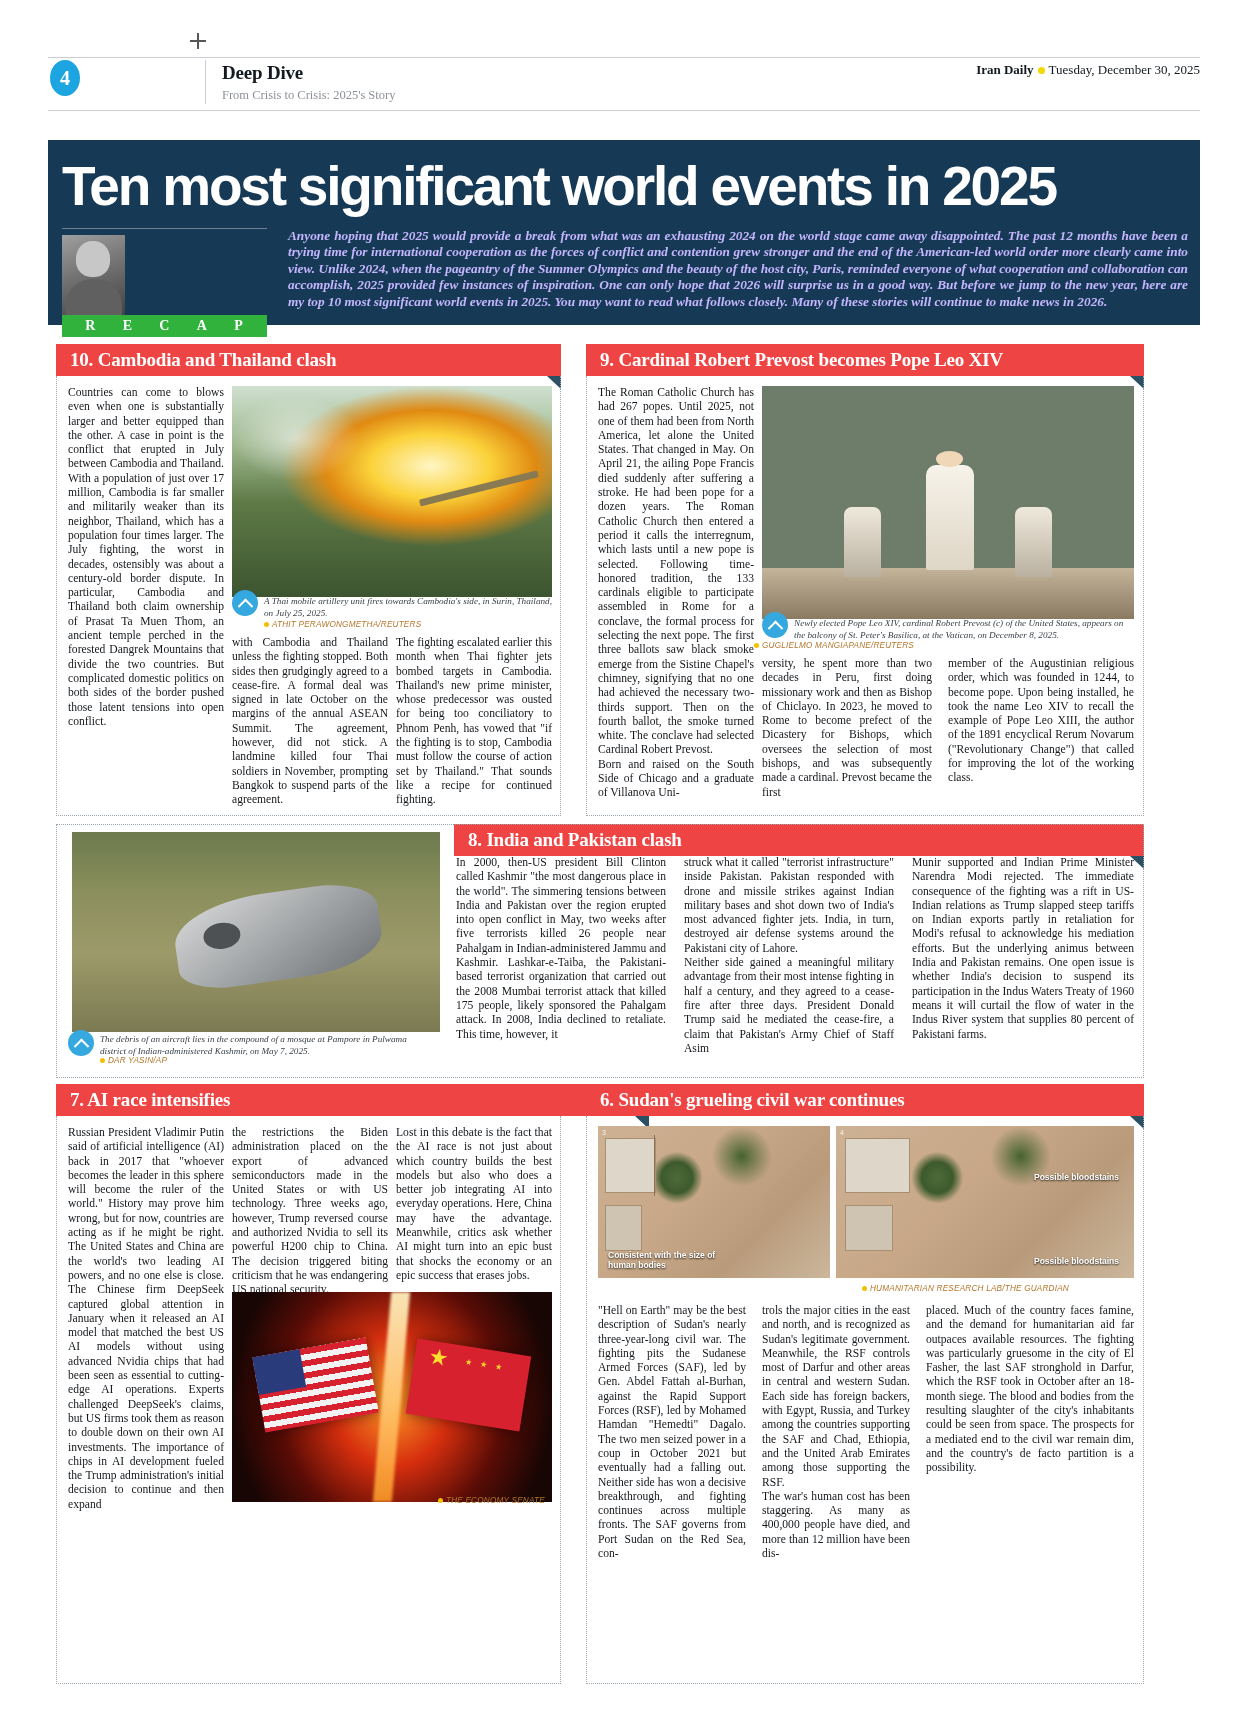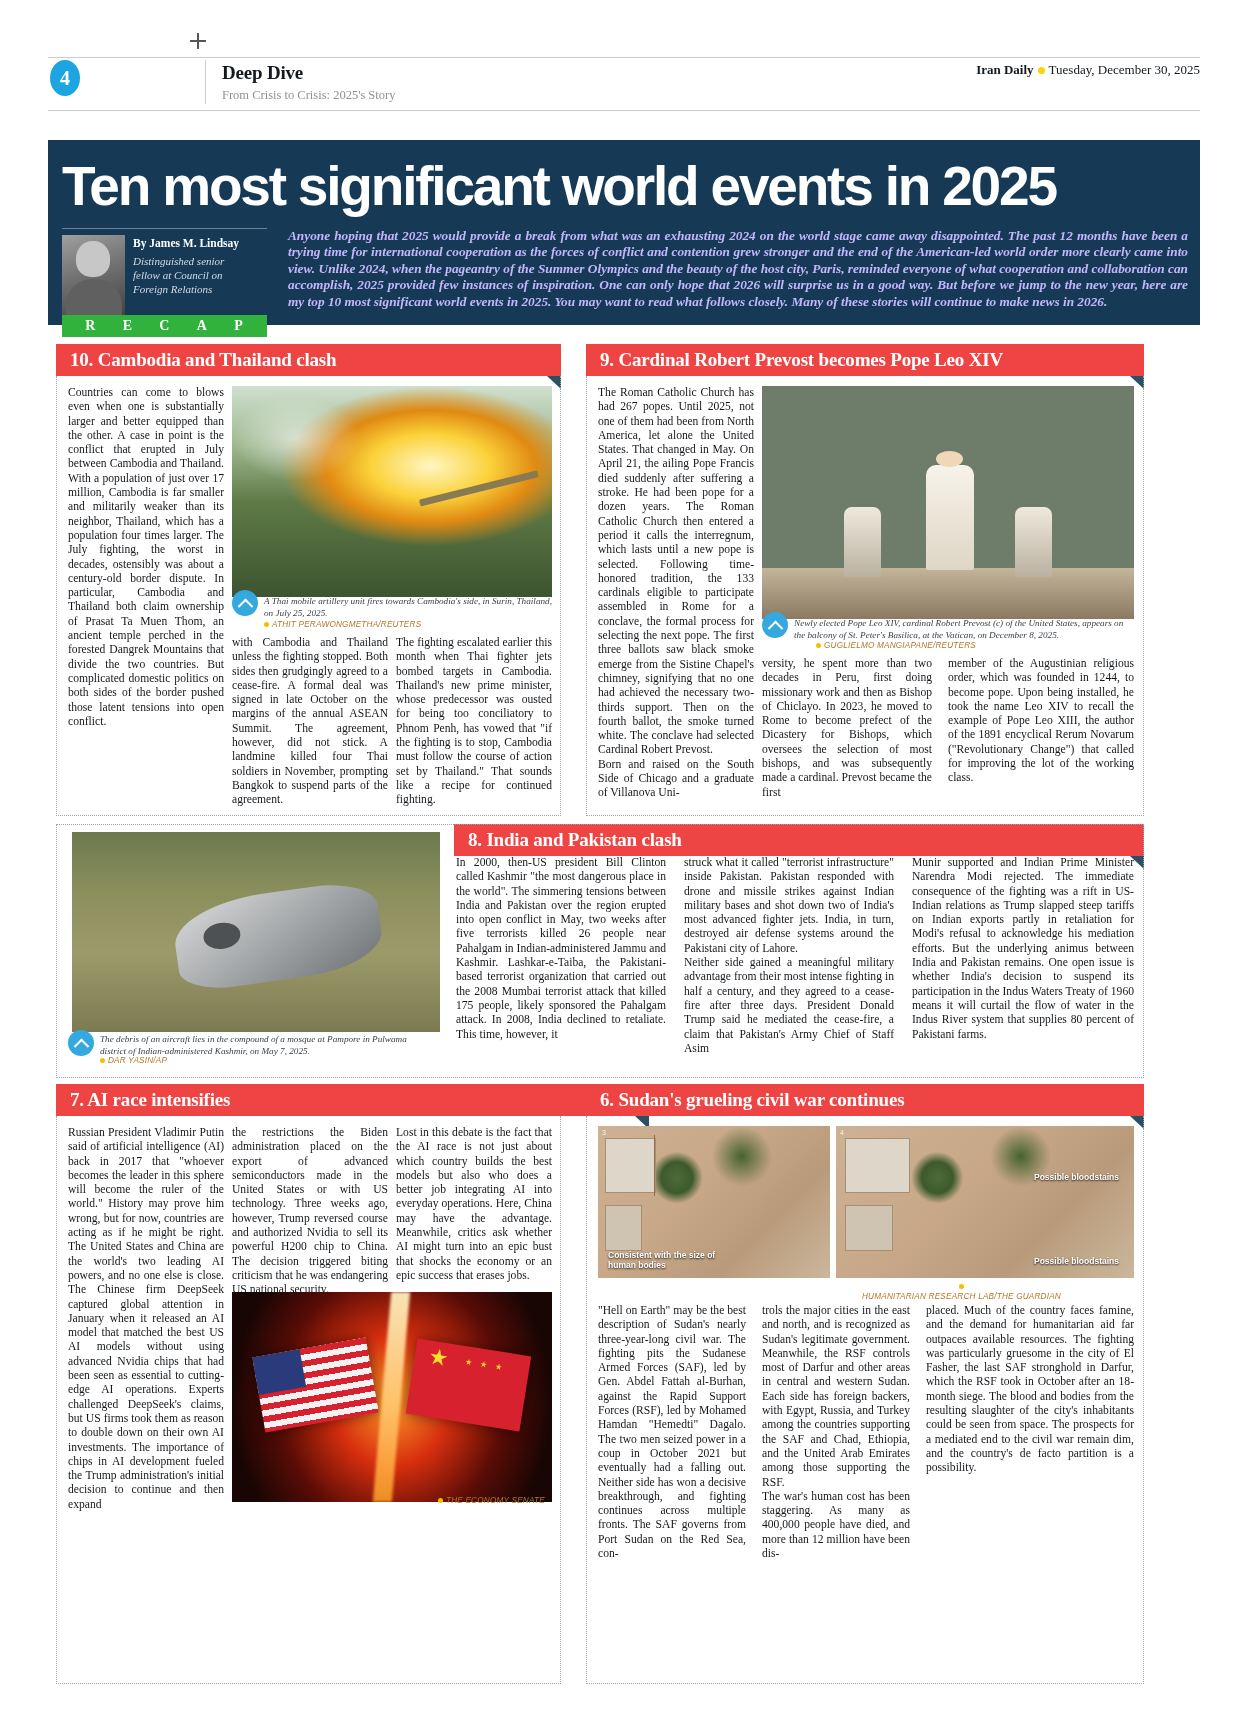--- a/index.html
+++ b/index.html
@@ -261,24 +261,20 @@
   <div class="head-rule-bot"></div>
 </div>
 
 <div class="hero">
   <div class="hero-title">Ten most significant world events in 2025</div>
 
   <div class="byline-block">
     <div class="byline-rule"></div>
     <div class="byline-row">
       <div class="author-photo"></div>
-      <div class="author-meta">
-        <div class="author-name">By James M. Lindsay</div>
-        <div class="author-role">Distinguished senior fellow at Council on Foreign Relations</div>
-      </div>
     </div>
   </div>
 
   <div class="recap-bar">
     <span>R</span>
     <span>E</span>
     <span>C</span>
     <span>A</span>
     <span>P</span>
   </div>
@@ -320,21 +316,21 @@
 </div>
 
 <div class="photo ph-pope" style="left:762px; top:386px; width:372px; height:233px;">
   <div class="balcony"></div>
     <div class="sidefig-l"></div>
     <div class="sidefig-r"></div>
     <div class="figure"></div>
 </div>
 <div class="chev" style="left:762px; top:612px;"></div>
 <div class="cap" style="left:794px; top:618px; width:340px;">Newly elected Pope Leo XIV, cardinal Robert Prevost (c) of the United States, appears on the balcony of St. Peter's Basilica, at the Vatican, on December 8, 2025.</div>
-<div class="credit" style="left:816px; top:641px;">
+<div class="credit" style="left:754px; top:641px;">
   <span class="cdot"></span>
   <span>GUGLIELMO MANGIAPANE/REUTERS</span>
 </div>
 
 <div class="col" style="left:762px; top:657px; width:170px;">versity, he spent more than two decades in Peru, first doing missionary work and then as Bishop of Chiclayo. In 2023, he moved to Rome to become prefect of the Dicastery for Bishops, which oversees the selection of most bishops, and was subsequently made a cardinal. Prevost became the first</div>
 <div class="col" style="left:948px; top:657px; width:186px;">member of the Augustinian religious order, which was founded in 1244, to become pope. Upon being installed, he took the name Leo XIV to recall the example of Pope Leo XIII, the author of the 1891 encyclical Rerum Novarum ("Revolutionary Change") that called for improving the lot of the working class.</div>
 
 <div class="sec-hd" style="left:454px; top:824px; width:690px;">
   <span>8. India and Pakistan clash</span>
 </div>
@@ -386,21 +382,21 @@
   <div class="sat-num">3</div>
   <div class="sat-label" style="left:10px; bottom:8px; width:110px;">Consistent with the size of human bodies</div>
 </div>
 <div class="photo ph-sat" style="left:836px; top:1126px; width:298px; height:152px;">
   <div class="roof1"></div>
     <div class="roof2"></div>
   <div class="sat-num">4</div>
   <div class="sat-label" style="right:14px; top:46px; width:86px;">Possible bloodstains</div>
   <div class="sat-label" style="right:14px; bottom:12px; width:86px;">Possible bloodstains</div>
 </div>
-<div class="credit" style="left:862px; top:1284px;flex-direction:column;">
+<div class="credit" style="left:862px; top:1284px;">
   <span class="cdot"></span>
   <span>HUMANITARIAN RESEARCH LAB/THE GUARDIAN</span>
 </div>
 
 <div class="col" style="left:598px; top:1304px; width:148px; white-space:pre-line;">"Hell on Earth" may be the best description of Sudan's nearly three-year-long civil war. The fighting pits the Sudanese Armed Forces (SAF), led by Gen. Abdel Fattah al-Burhan, against the Rapid Support Forces (RSF), led by Mohamed Hamdan "Hemedti" Dagalo. The two men seized power in a coup in October 2021 but eventually had a falling out. Neither side has won a decisive breakthrough, and fighting continues across multiple fronts. The SAF governs from Port Sudan on the Red Sea, con-</div>
 <div class="col" style="left:762px; top:1304px; width:148px; white-space:pre-line;">trols the major cities in the east and north, and is recognized as Sudan's legitimate government. Meanwhile, the RSF controls most of Darfur and other areas in central and western Sudan. Each side has foreign backers, with Egypt, Russia, and Turkey among the countries supporting the SAF and Chad, Ethiopia, and the United Arab Emirates among those supporting the RSF.
 The war's human cost has been staggering. As many as 400,000 people have died, and more than 12 million have been dis-</div>
 <div class="col" style="left:926px; top:1304px; width:208px; white-space:pre-line;">placed. Much of the country faces famine, and the demand for humanitarian aid far outpaces available resources. The fighting was particularly gruesome in the city of El Fasher, the last SAF stronghold in Darfur, which the RSF took in October after an 18-month siege. The blood and bodies from the resulting slaughter of the city's inhabitants could be seen from space. The prospects for a mediated end to the civil war remain dim, and the country's de facto partition is a possibility.</div>
 
 </body></html>

